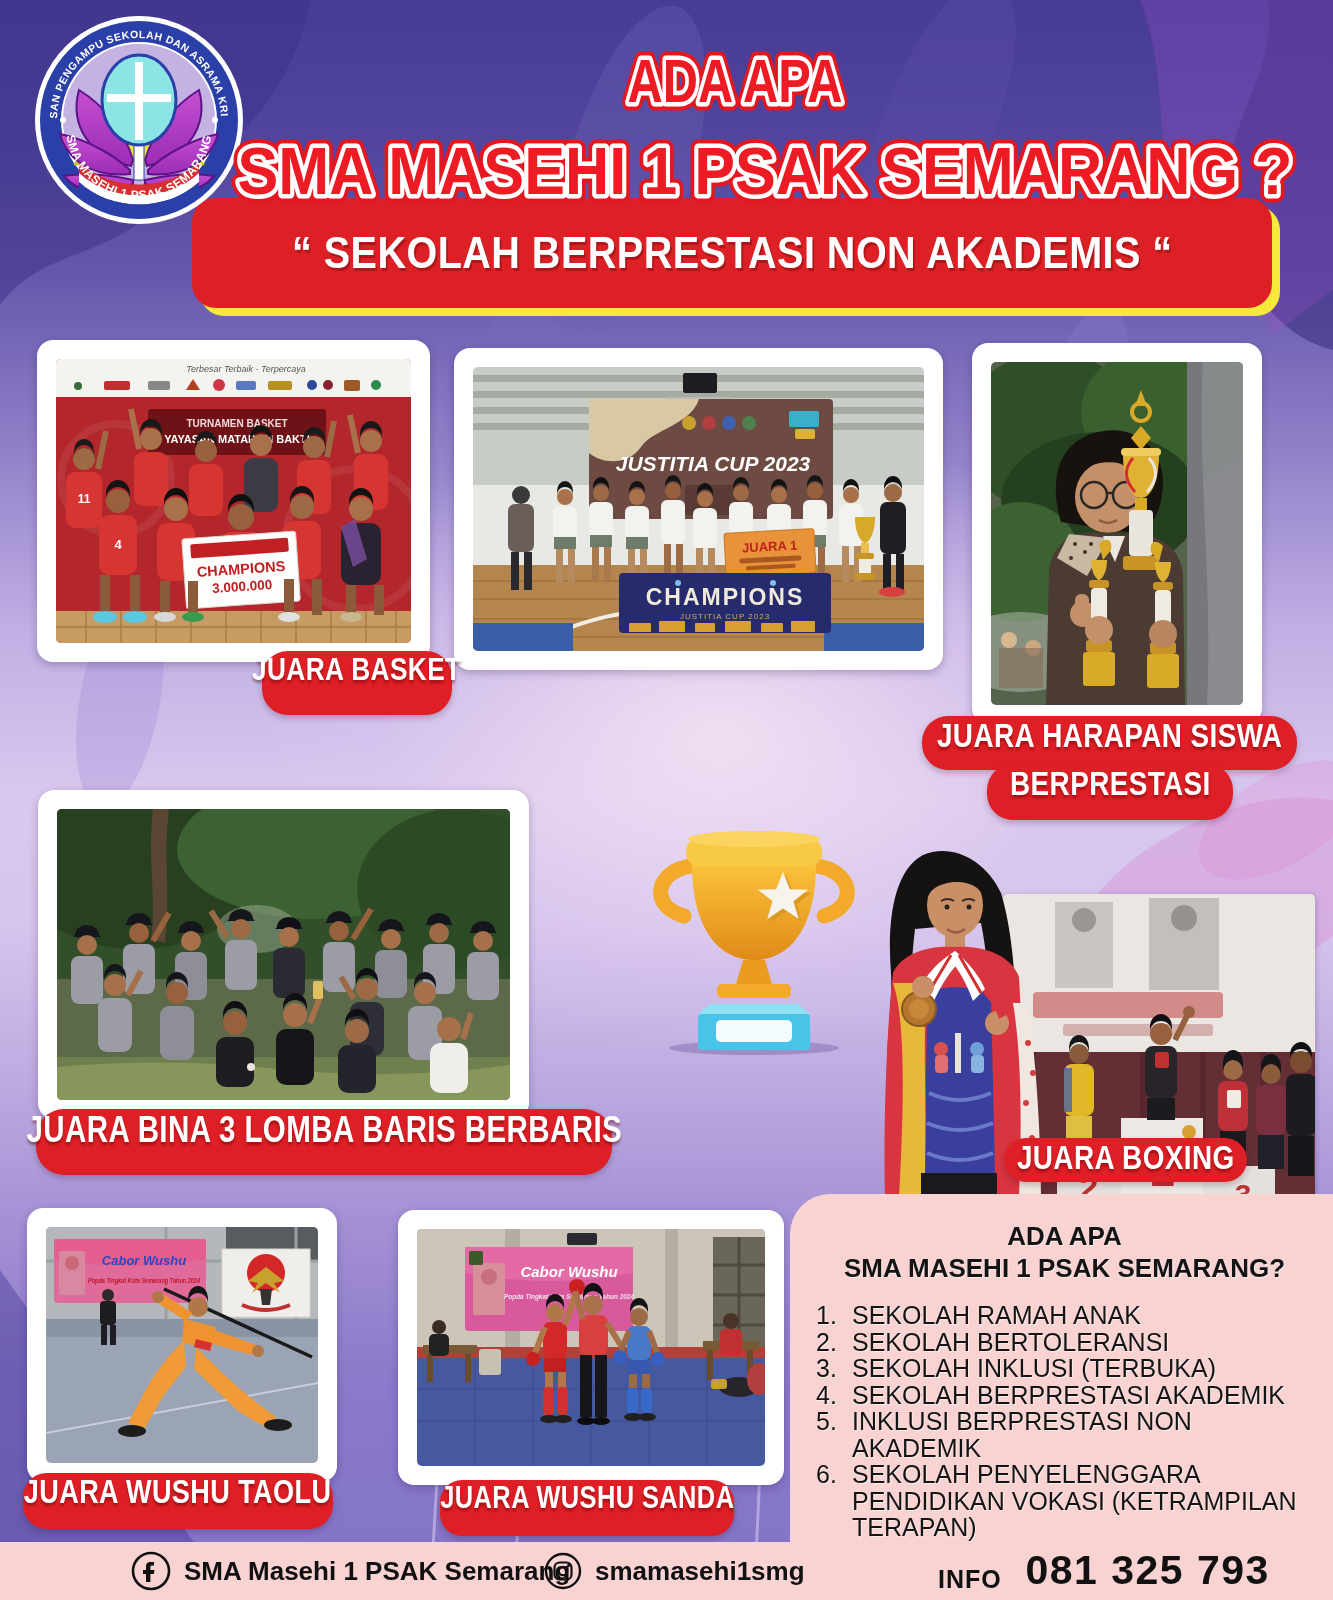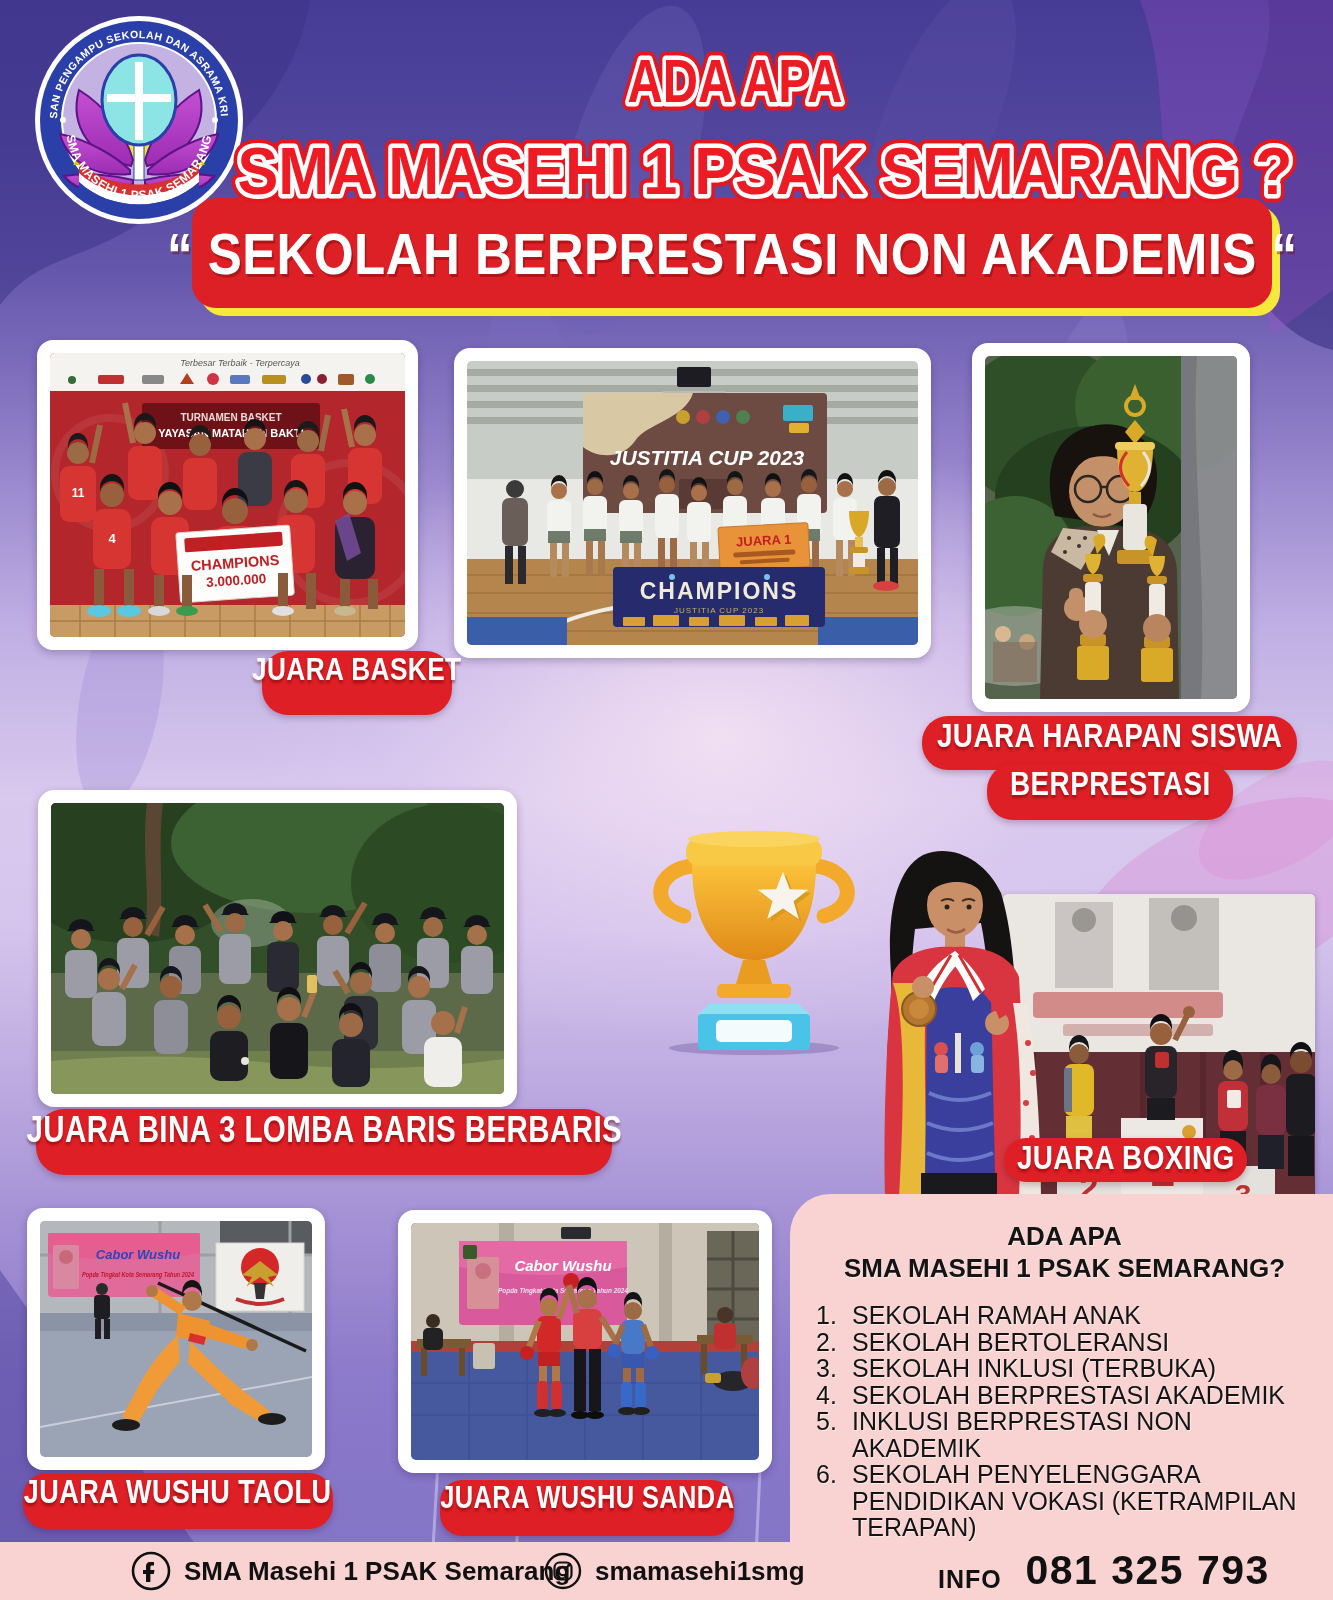--- a/index.html
+++ b/index.html
@@ -3,30 +3,30 @@
 <meta charset="utf-8">
 <style>
   html,body{margin:0;padding:0;background:#666;}
   .poster{position:relative;width:1333px;height:1600px;overflow:hidden;
     font-family:"Liberation Sans",sans-serif;
     background:
       radial-gradient(ellipse 620px 420px at 54% 46%, rgba(246,228,244,.85), rgba(220,200,240,.35) 55%, rgba(220,200,240,0) 75%),
       linear-gradient(180deg,#473c95 0%,#51459e 9%,#6557ac 17%,#8d7cc6 27%,#bfaee3 39%,#d9c9ee 50%,#d5c4ec 58%,#bca9e0 68%,#a28fd4 77%,#8c7aca 86%,#8173c6 100%);}
   .bg-art{position:absolute;left:0;top:0;z-index:0;}
   .lay{position:absolute;}
-  .frame{position:absolute;background:#fff;border-radius:16px;padding:13px;
+  .frame{position:absolute;background:#fff;border-radius:16px;padding:19px;
     box-shadow:0 3px 8px rgba(40,20,80,.28);z-index:2;}
   .frame svg{display:block;border-radius:5px;}
   .pill{position:absolute;background:#df1f26;border-radius:24px;color:#fff;font-weight:bold;
     display:flex;justify-content:center;
     text-shadow:0 3px 3px rgba(90,0,0,.45);z-index:5;box-shadow:0 3px 6px rgba(60,10,40,.25);}
   .cond{display:inline-block;transform:scaleX(.82);white-space:nowrap;letter-spacing:.5px;}
   .banner-yellow{position:absolute;left:200px;top:206px;width:1080px;height:110px;border-radius:24px;background:#f6e93c;z-index:1;}
   .banner-red{position:absolute;left:192px;top:198px;width:1080px;height:110px;border-radius:24px;background:#dc2026;z-index:2;
-    display:flex;align-items:center;justify-content:center;color:#fff;font-weight:bold;font-size:58px;
+    display:flex;align-items:center;justify-content:center;color:#fff;font-weight:bold;font-size:45px;
     text-shadow:2px 3px 0 rgba(110,8,8,.4);}
   .panel{position:absolute;left:790px;top:1194px;width:543px;height:406px;background:#f9d2d2;
     border-radius:40px 0 0 0;z-index:4;color:#141414;}
   .panel-inner{padding:26px 20px 0 26px;text-shadow:1px 1px 0 rgba(255,255,255,.55);}
   .panel-h{font-weight:bold;font-size:26px;line-height:32px;text-align:center;}
   .plist{margin-top:18px;}
   .prow{display:flex;font-size:25px;line-height:26.5px;}
   .pnum{width:36px;flex:0 0 36px;}
   .ptxt{flex:1;}
   .footer{position:absolute;left:0;top:1542px;width:1333px;height:58px;background:#f9d2d2;z-index:6;}

